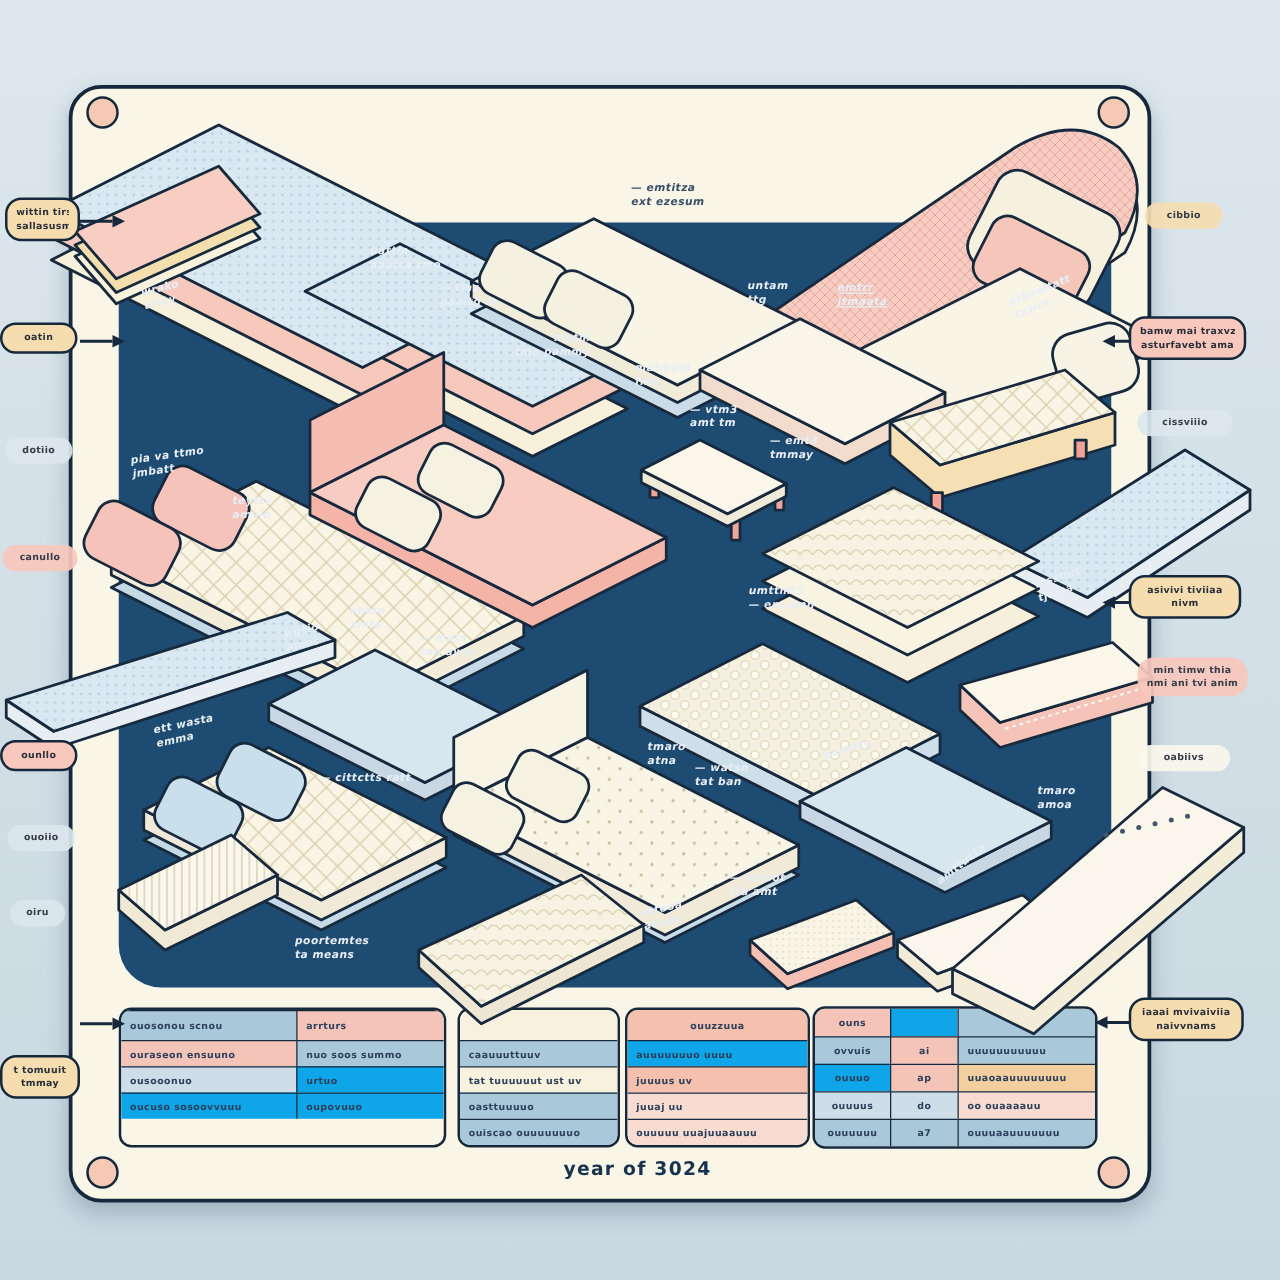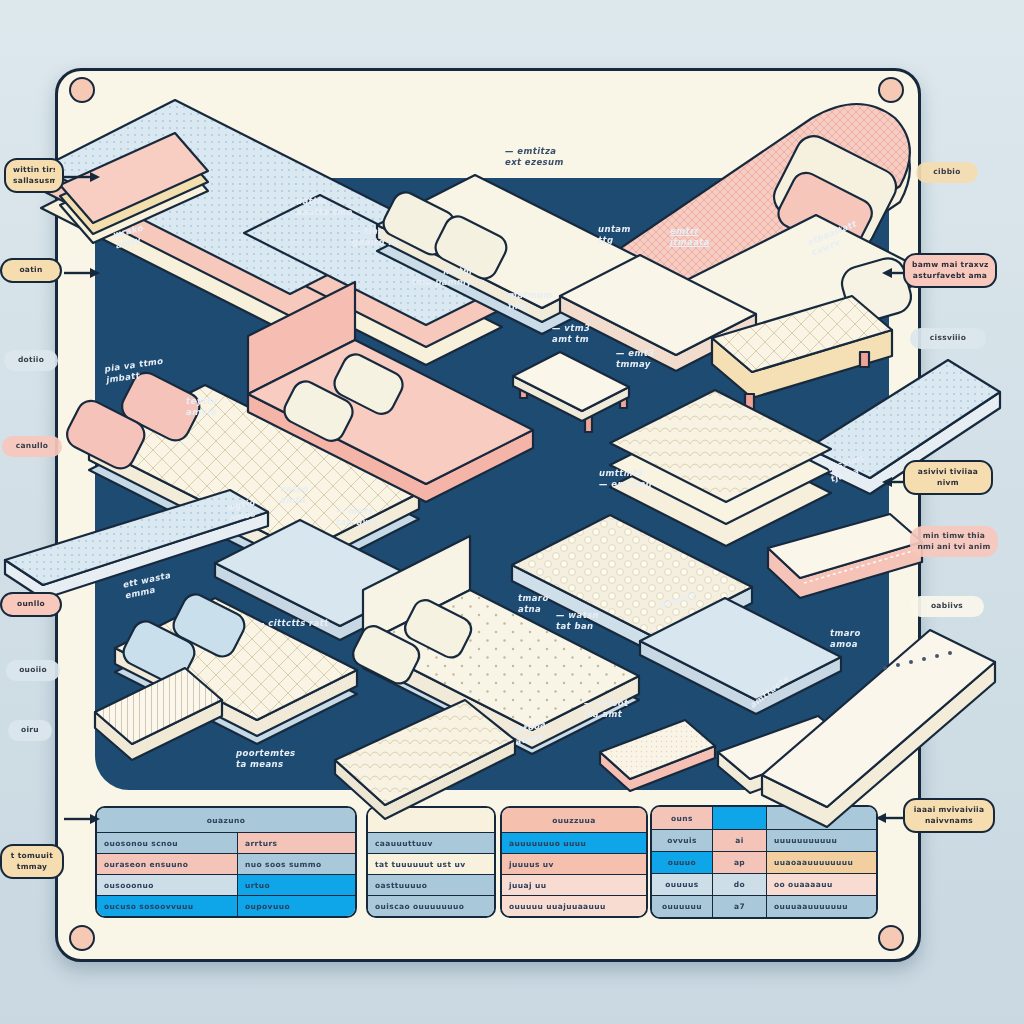--- a/index.html
+++ b/index.html
@@ -42,21 +42,20 @@
 
   <div class="board"></div>
   <div class="screw" style="left:69px;top:77px;"></div>
   <div class="screw" style="left:878px;top:77px;"></div>
   <div class="screw" style="left:69px;top:925px;"></div>
   <div class="screw" style="left:878px;top:925px;"></div>
 
   <div class="panel"></div>
 
   <div class="tbl" style="left:95px;top:806px;width:258px;grid-template-columns:140px 1fr;grid-template-rows:24px repeat(4,21px);">
-    <div class="c nt span2 bg-b">ouazuno</div>
     <div class="c bg-b">ouosonou scnou</div>
     <div class="c bl bg-p">arrturs</div>
     <div class="c bg-p">ouraseon ensuuno</div>
     <div class="c bl bg-b">nuo soos summo</div>
     <div class="c bg-pb">ousooonuo</div>
     <div class="c bl bg-y">urtuo</div>
     <div class="c bg-y">oucuso sosoovvuuu</div>
     <div class="c bl bg-y">oupovuuo</div>
   </div>
 
@@ -87,20 +86,21 @@
     <div class="c ctr bl bg-p">ap</div>
     <div class="c bl bg-o">uuaoaauuuuuuuu</div>
     <div class="c ctr bg-pb">ouuuus</div>
     <div class="c ctr bl bg-pb">do</div>
     <div class="c bl bg-pp">oo ouaaaauu</div>
     <div class="c ctr bg-b">ouuuuuu</div>
     <div class="c ctr bl bg-b">a7</div>
     <div class="c bl bg-b">ouuuaauuuuuuu</div>
   </div>
 
+  <div class="caption">year of 3024</div>
 
   <svg class="layer" width="1024" height="1024" viewBox="0 0 1024 1024">
     <defs>
       <pattern id="dots" width="7" height="7" patternUnits="userSpaceOnUse">
         <rect width="7" height="7" fill="#d9e8f1"></rect>
           <circle cx="2" cy="2" r="0.9" fill="#a9c4d6"></circle>
       </pattern>
       <pattern id="cross" width="8" height="8" patternUnits="userSpaceOnUse">
         <rect width="8" height="8" fill="#f7cdc3"></rect>
         <path d="M0 8L8 0M0 0L8 8" stroke="#e6a296" stroke-width="0.7"></path>

